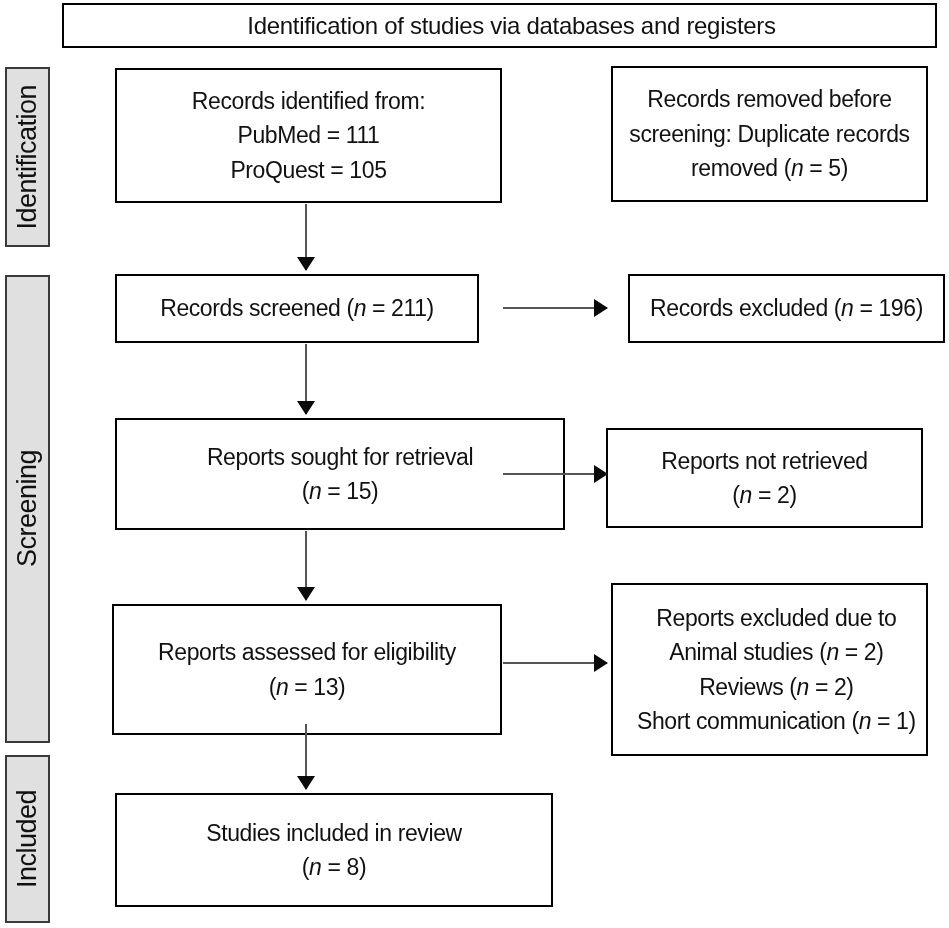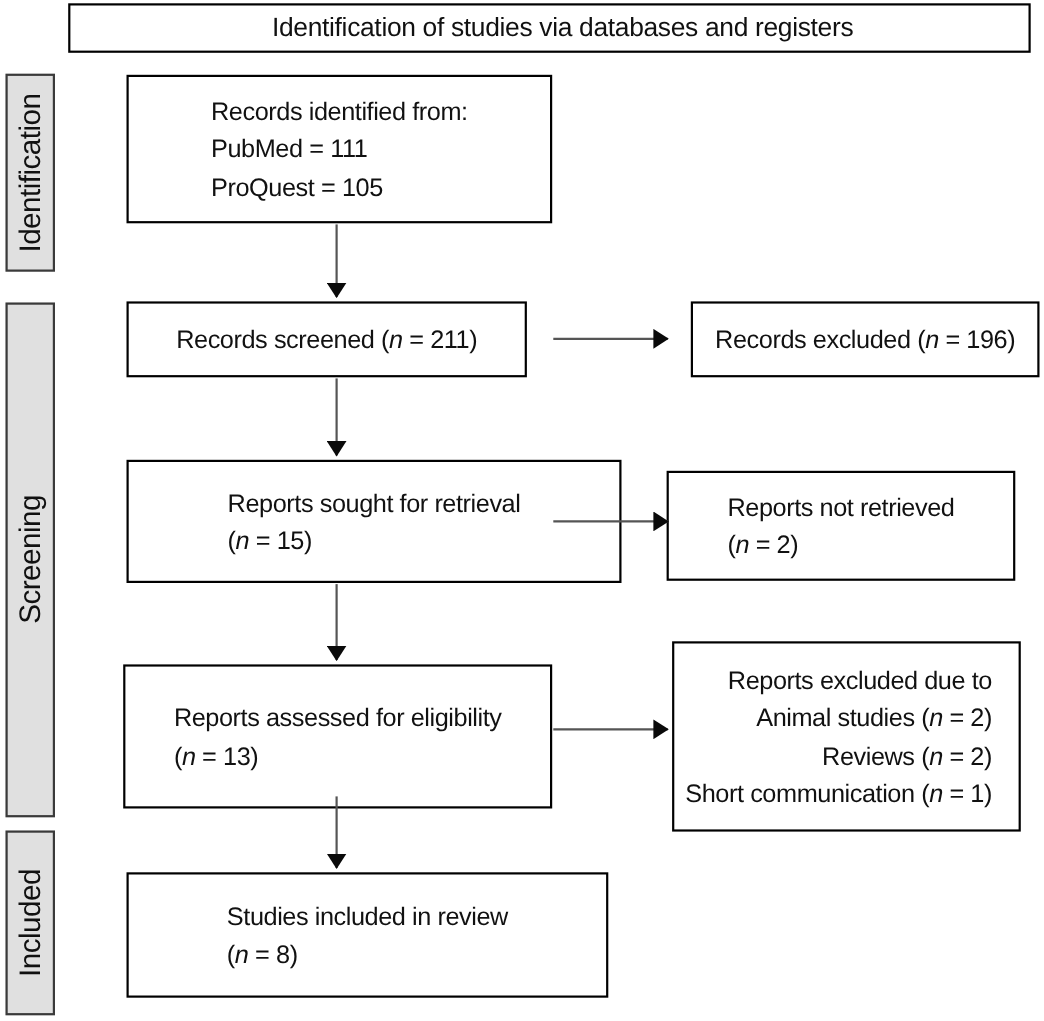--- a/index.html
+++ b/index.html
@@ -62,23 +62,23 @@
     box-sizing: border-box;
     border: 2px solid var(--box-border);
     background: var(--background);
     display: flex;
     align-items: center;
     justify-content: center;
     font-size: 23px;
     line-height: 1.5;
     letter-spacing: -0.4px;
     padding: 3px 5px;
-    text-align: left;
+    text-align: center;
   }
-  .fbox.align-left { text-align: right; justify-content: flex-start; padding-left: 10px; }
+  .fbox.align-left { text-align: center; justify-content: flex-start; padding-left: 24px; }
   #box-records-identified    { left: 115px; top: 68px;  width: 387px; height: 135px; }
   #box-records-removed       { left: 611px; top: 66px;  width: 317px; height: 136px; }
   #box-records-screened      { left: 115px; top: 274px; width: 364px; height: 69px; }
   #box-records-excluded      { left: 628px; top: 274px; width: 317px; height: 69px; }
   #box-reports-sought        { left: 115px; top: 418px; width: 450px; height: 112px; }
   #box-reports-not-retrieved { left: 606px; top: 428px; width: 317px; height: 100px; }
   #box-reports-assessed      { left: 112px; top: 604px; width: 390px; height: 131px; }
   #box-reports-excluded      { left: 611px; top: 583px; width: 317px; height: 173px; }
   #box-studies-included      { left: 115px; top: 793px; width: 438px; height: 114px; }
   .arrows {
@@ -104,20 +104,23 @@
   </div>
   <div class="stage" id="stage-screening">
     <span class="stage-text">Screening</span>
   </div>
   <div class="stage" id="stage-included">
     <span class="stage-text">Included</span>
   </div>
 
   <div class="fbox" id="box-records-identified">
     <span>Records identified from:<br>PubMed = 111<br>ProQuest = 105</span>
+  </div>
+  <div class="fbox" id="box-records-removed">
+    <span>Records removed before<br>screening: Duplicate records<br>removed (<i>n</i> = 5)</span>
   </div>
   <div class="fbox" id="box-records-screened">
     <span>Records screened (<i>n</i> = 211)</span>
   </div>
   <div class="fbox" id="box-records-excluded">
     <span>Records excluded (<i>n</i> = 196)</span>
   </div>
   <div class="fbox" id="box-reports-sought">
     <span>Reports sought for retrieval<br>(<i>n</i> = 15)</span>
   </div>

